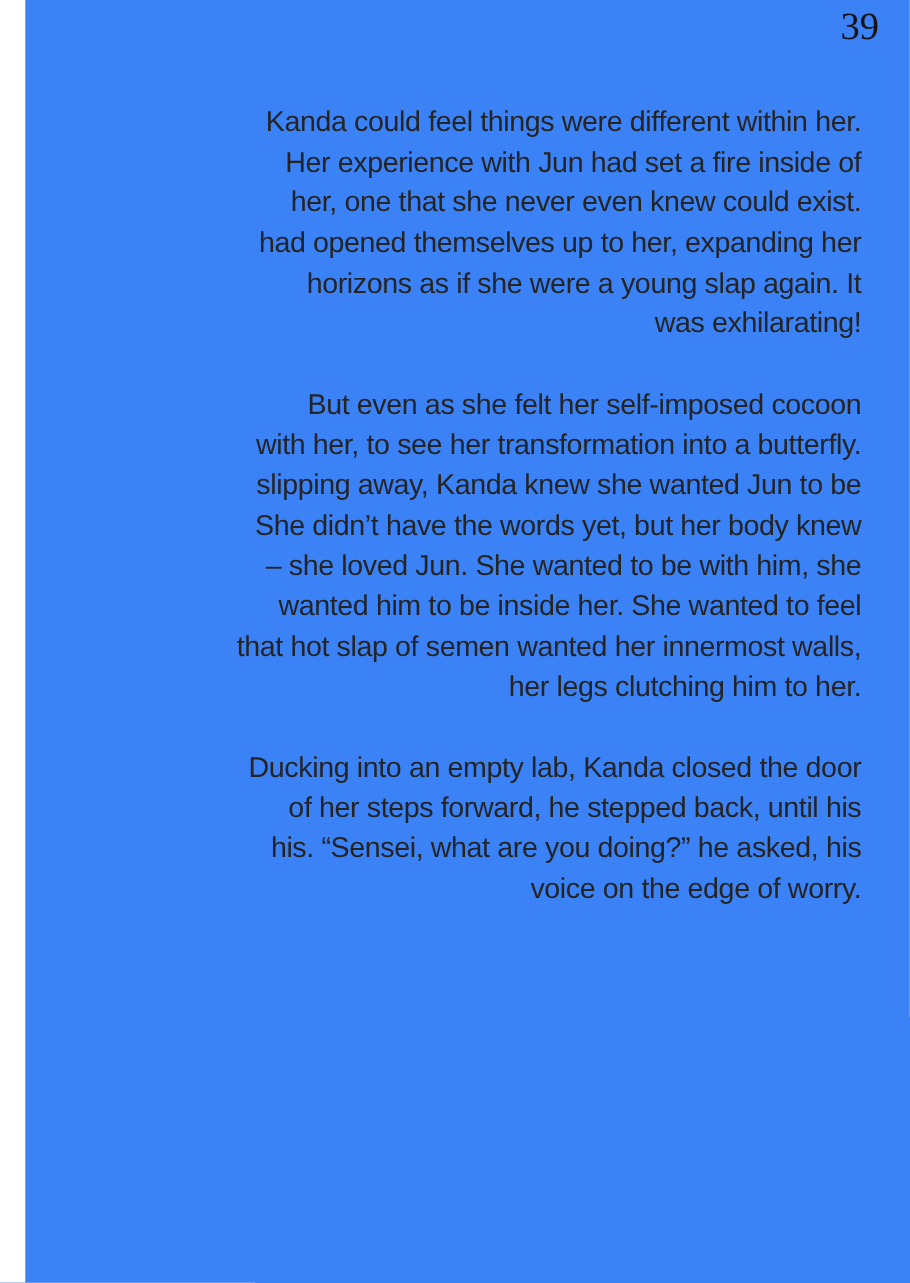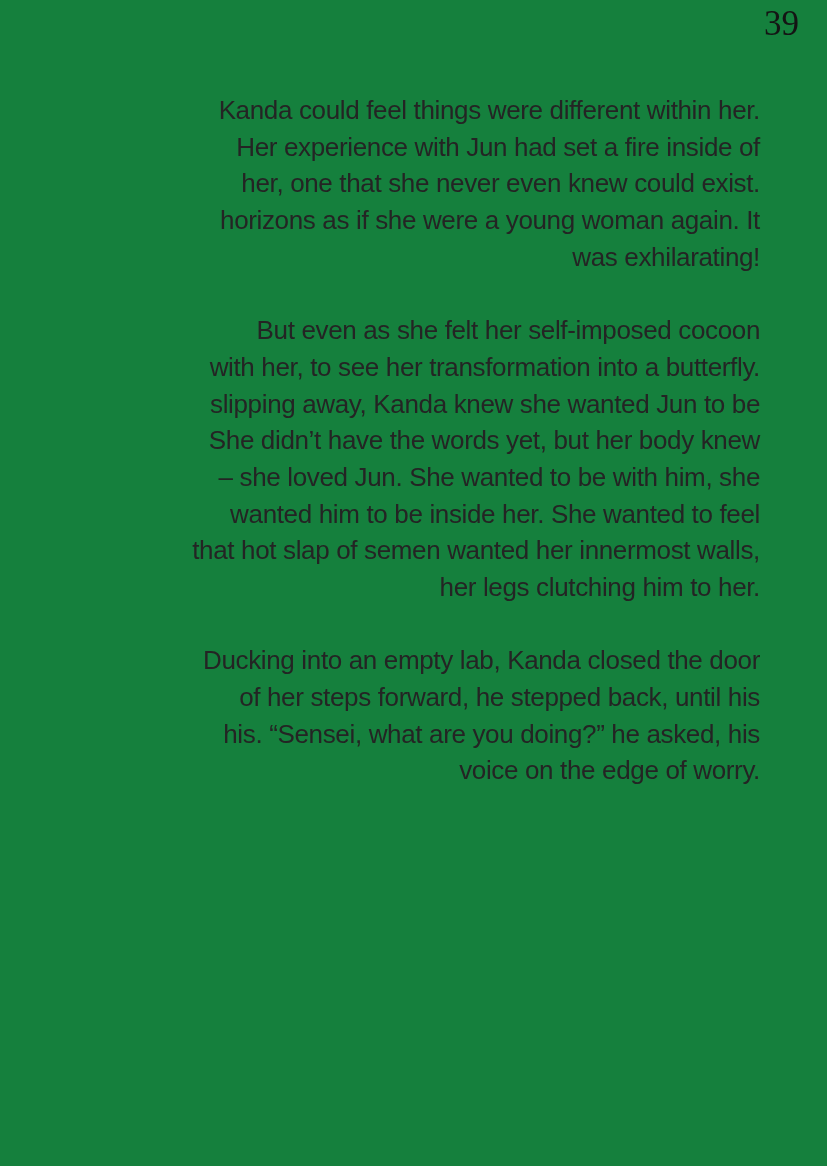--- a/index.html
+++ b/index.html
@@ -10,21 +10,22 @@
     width: 827px;
     height: 1166px;
     background: #ffffff;
     position: relative;
     overflow: hidden;
     font-family: "Liberation Sans", sans-serif;
   }
   .page {
     position: absolute;
     inset: 0;
-    background: #15803d;
+    background: #3b82f6;
+    margin-left: 23px;
   }
   .page-number {
     position: absolute;
     top: 2px;
     right: 28px;
     font-family: "Liberation Serif", serif;
     font-size: 35px;
     line-height: 44px;
     color: #141414;
   }
@@ -56,21 +57,22 @@
 <div class="page">
 
   <div class="page-number">39</div>
 
   <div class="text-block">
 
     <p class="para">
       <span class="line">Kanda could feel things were different within her.</span>
       <span class="line">Her experience with Jun had set a fire inside of</span>
       <span class="line">her, one that she never even knew could exist.</span>
-      <span class="line">horizons as if she were a young woman again. It</span>
+      <span class="line">had opened themselves up to her, expanding her</span>
+      <span class="line">horizons as if she were a young slap again. It</span>
       <span class="line">was exhilarating!</span>
     </p>
 
     <p class="para">
       <span class="line">But even as she felt her self-imposed cocoon</span>
       <span class="line">with her, to see her transformation into a butterfly.</span>
       <span class="line">slipping away, Kanda knew she wanted Jun to be</span>
       <span class="line">She didn’t have the words yet, but her body knew</span>
       <span class="line">– she loved Jun. She wanted to be with him, she</span>
       <span class="line">wanted him to be inside her. She wanted to feel</span>

